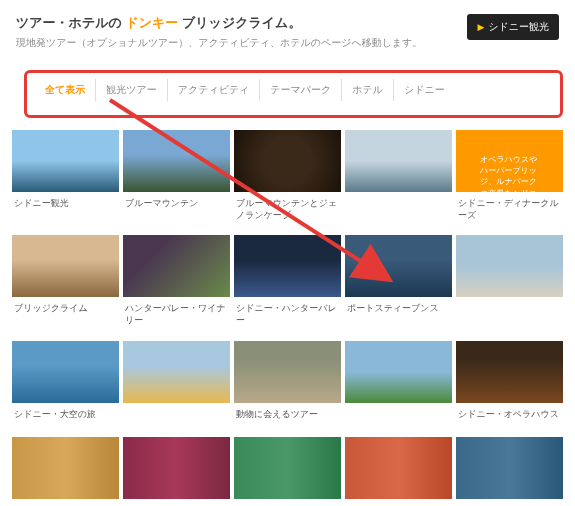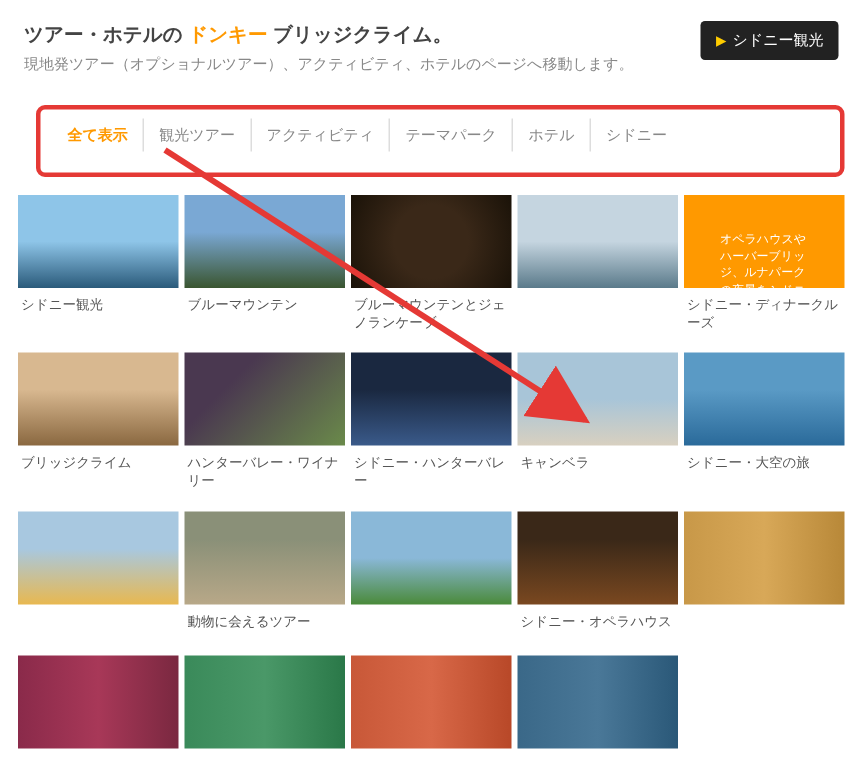--- a/index.html
+++ b/index.html
@@ -99,22 +99,25 @@
     </div>
   <div class="card">
       <div class="thumb t6"></div>
       <div class="label">ハンターバレー・ワイナリー</div>
     </div>
   <div class="card">
       <div class="thumb t7"></div>
       <div class="label">シドニー・ハンターバレー</div>
     </div>
   <div class="card">
+      <div class="thumb t8"></div>
+      <div class="label">ポートスティーブンス</div>
+    </div>
+  <div class="card">
       <div class="thumb t9"></div>
-      <div class="label">キャンベラ</div>
     </div>
   <div class="card">
       <div class="thumb t10"></div>
       <div class="label">シドニー・大空の旅</div>
     </div>
   <div class="card">
       <div class="thumb t11"></div>
     </div>
   <div class="card">
       <div class="thumb t12"></div>

